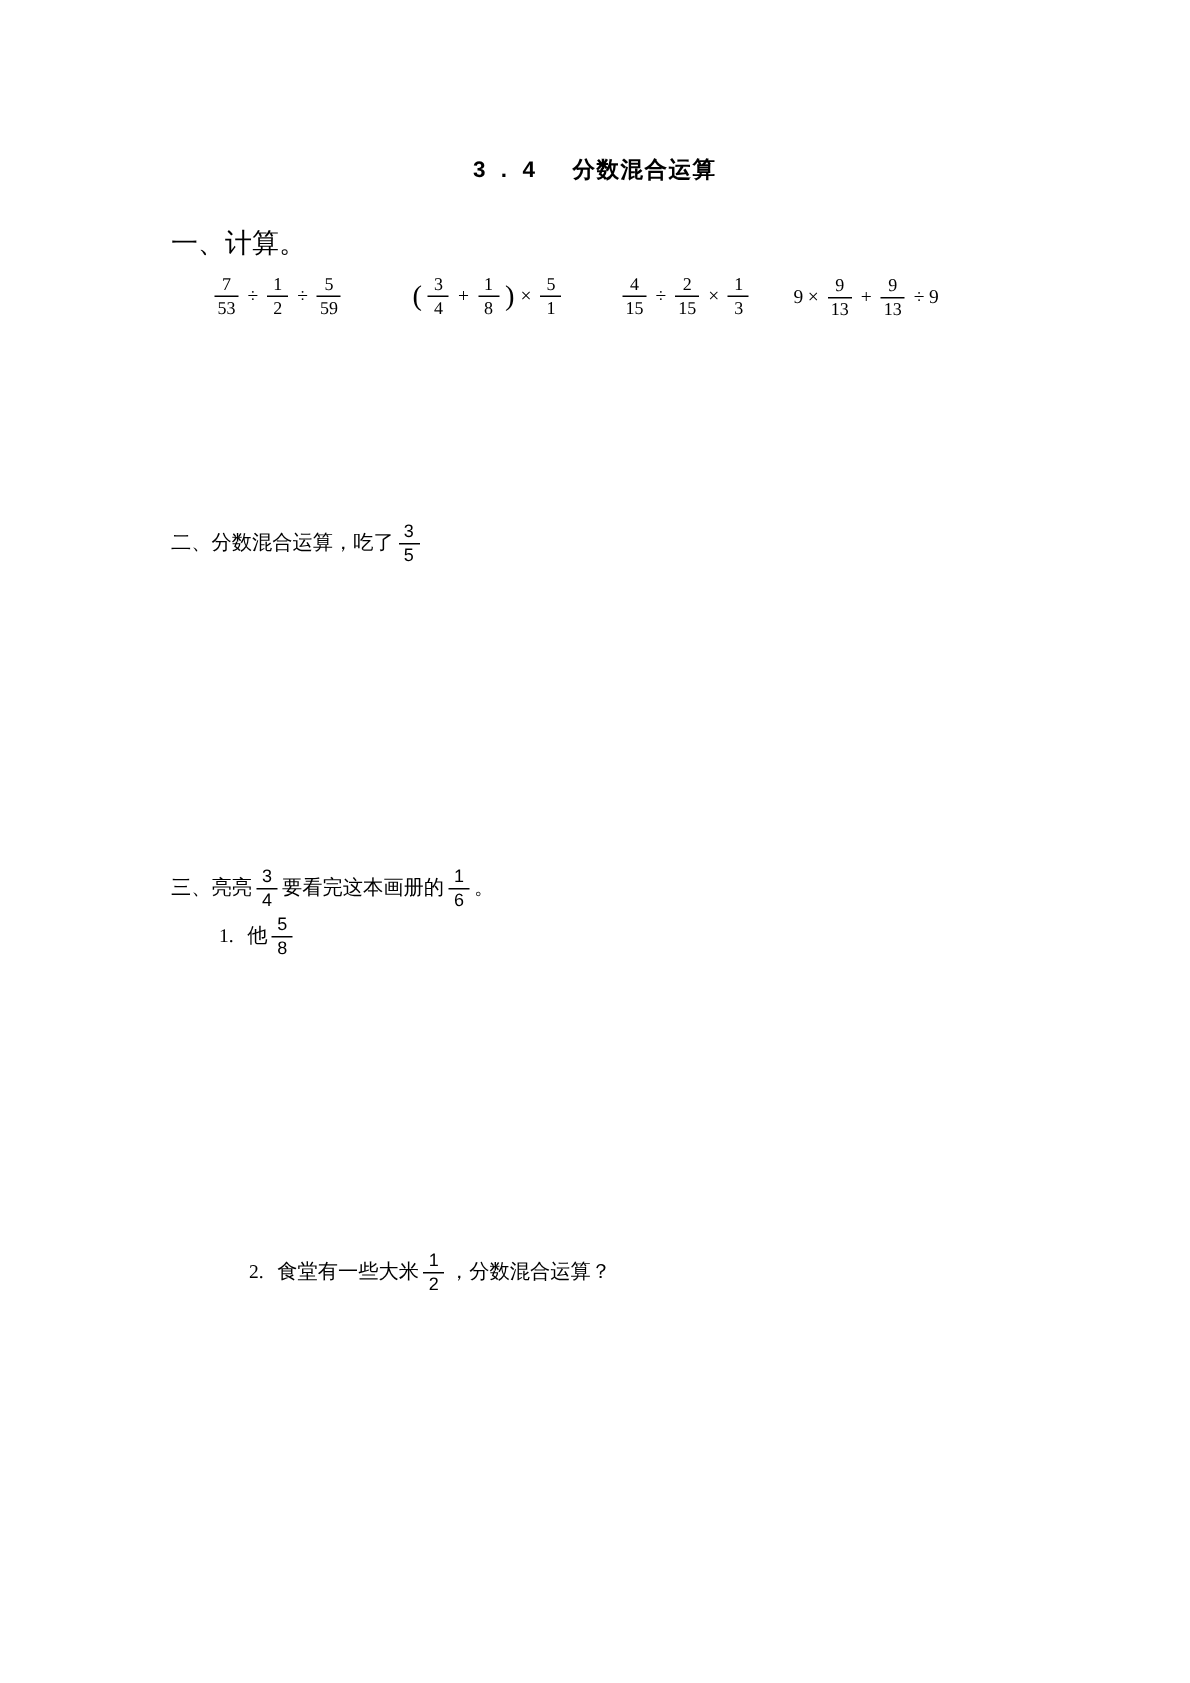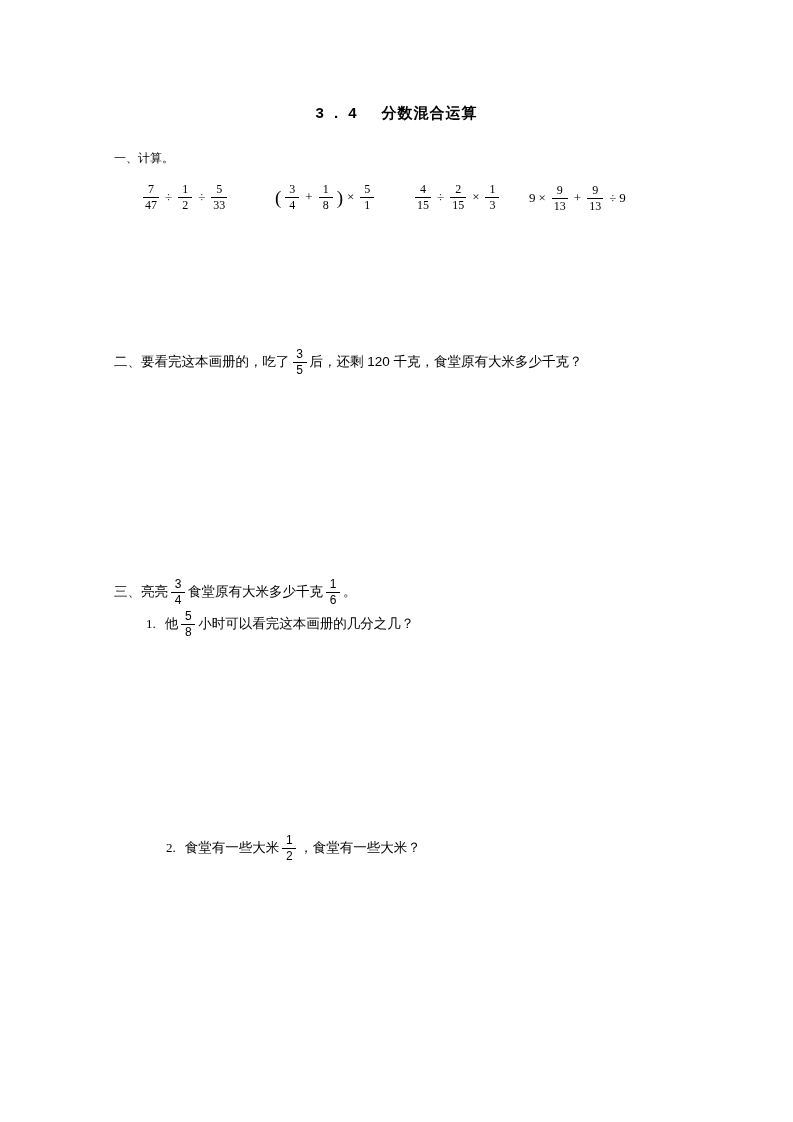--- a/index.html
+++ b/index.html
@@ -36,21 +36,21 @@
   .title .num {
     letter-spacing: 3px;
   }
   .title .gap {
     display: inline-block;
     width: 22px;
   }
 
   .sec-label {
     position: absolute;
-    font-size: 12px;
+    font-size: 18px;
     font-family: "Liberation Sans", sans-serif;
     white-space: nowrap;
   }
 
   
   #sec1-head { top: 150px; left: 114px; }
 
   
   .expr-row {
     position: absolute;
@@ -160,33 +160,33 @@
     <span class="num">3 . 4</span><span class="gap"></span><span>分数混合运算</span>
   </div>
 
   <div class="sec-label" id="sec1-head">一、计算。</div>
 
   <div class="expr-row">
     <div class="expr" id="expr1">
         <span class="frac">
           <span class="num">7</span>
           <span class="bar"></span>
-          <span class="den">47</span>
+          <span class="den">53</span>
         </span>
         <span class="op">÷</span>
         <span class="frac">
           <span class="num">1</span>
           <span class="bar"></span>
           <span class="den">2</span>
         </span>
         <span class="op">÷</span>
         <span class="frac">
           <span class="num">5</span>
           <span class="bar"></span>
-          <span class="den">33</span>
+          <span class="den">59</span>
         </span>
       </div>
     <div class="expr" id="expr2">
         <span class="paren">(</span>
         <span class="frac">
           <span class="num">3</span>
           <span class="bar"></span>
           <span class="den">4</span>
         </span>
         <span class="op">+</span>
@@ -236,61 +236,59 @@
           <span class="bar"></span>
           <span class="den">13</span>
         </span>
         <span class="op">÷</span>
         <span class="txt">9</span>
       </div>
   </div>
 
   <div id="sec2">
     <span class="txt">二、</span>
-    <span class="txt">要看完这本画册的，吃了</span>
+    <span class="txt">分数混合运算，吃了</span>
     <span class="frac">
       <span class="num">3</span>
       <span class="bar"></span>
       <span class="den">5</span>
     </span>
-    <span class="txt">后，还剩 120 千克，食堂原有大米多少千克？</span>
   </div>
 
   <div id="sec3">
     <span class="txt">三、</span>
     <span class="txt">亮亮</span>
     <span class="frac">
       <span class="num">3</span>
       <span class="bar"></span>
       <span class="den">4</span>
     </span>
-    <span class="txt">食堂原有大米多少千克</span>
+    <span class="txt">要看完这本画册的</span>
     <span class="frac">
       <span class="num">1</span>
       <span class="bar"></span>
       <span class="den">6</span>
     </span>
     <span class="txt">。</span>
   </div>
 
   <div id="sec3-q1">
     <span class="q-num">1.</span>
     <span class="txt">他</span>
     <span class="frac">
       <span class="num">5</span>
       <span class="bar"></span>
       <span class="den">8</span>
     </span>
-    <span class="txt">小时可以看完这本画册的几分之几？</span>
   </div>
 
   <div id="sec3-q2">
     <span class="q-num">2.</span>
     <span class="txt">食堂有一些大米</span>
     <span class="frac">
       <span class="num">1</span>
       <span class="bar"></span>
       <span class="den">2</span>
     </span>
-    <span class="txt">，食堂有一些大米？</span>
+    <span class="txt">，分数混合运算？</span>
   </div>
 
 </div>
 
 </body></html>

